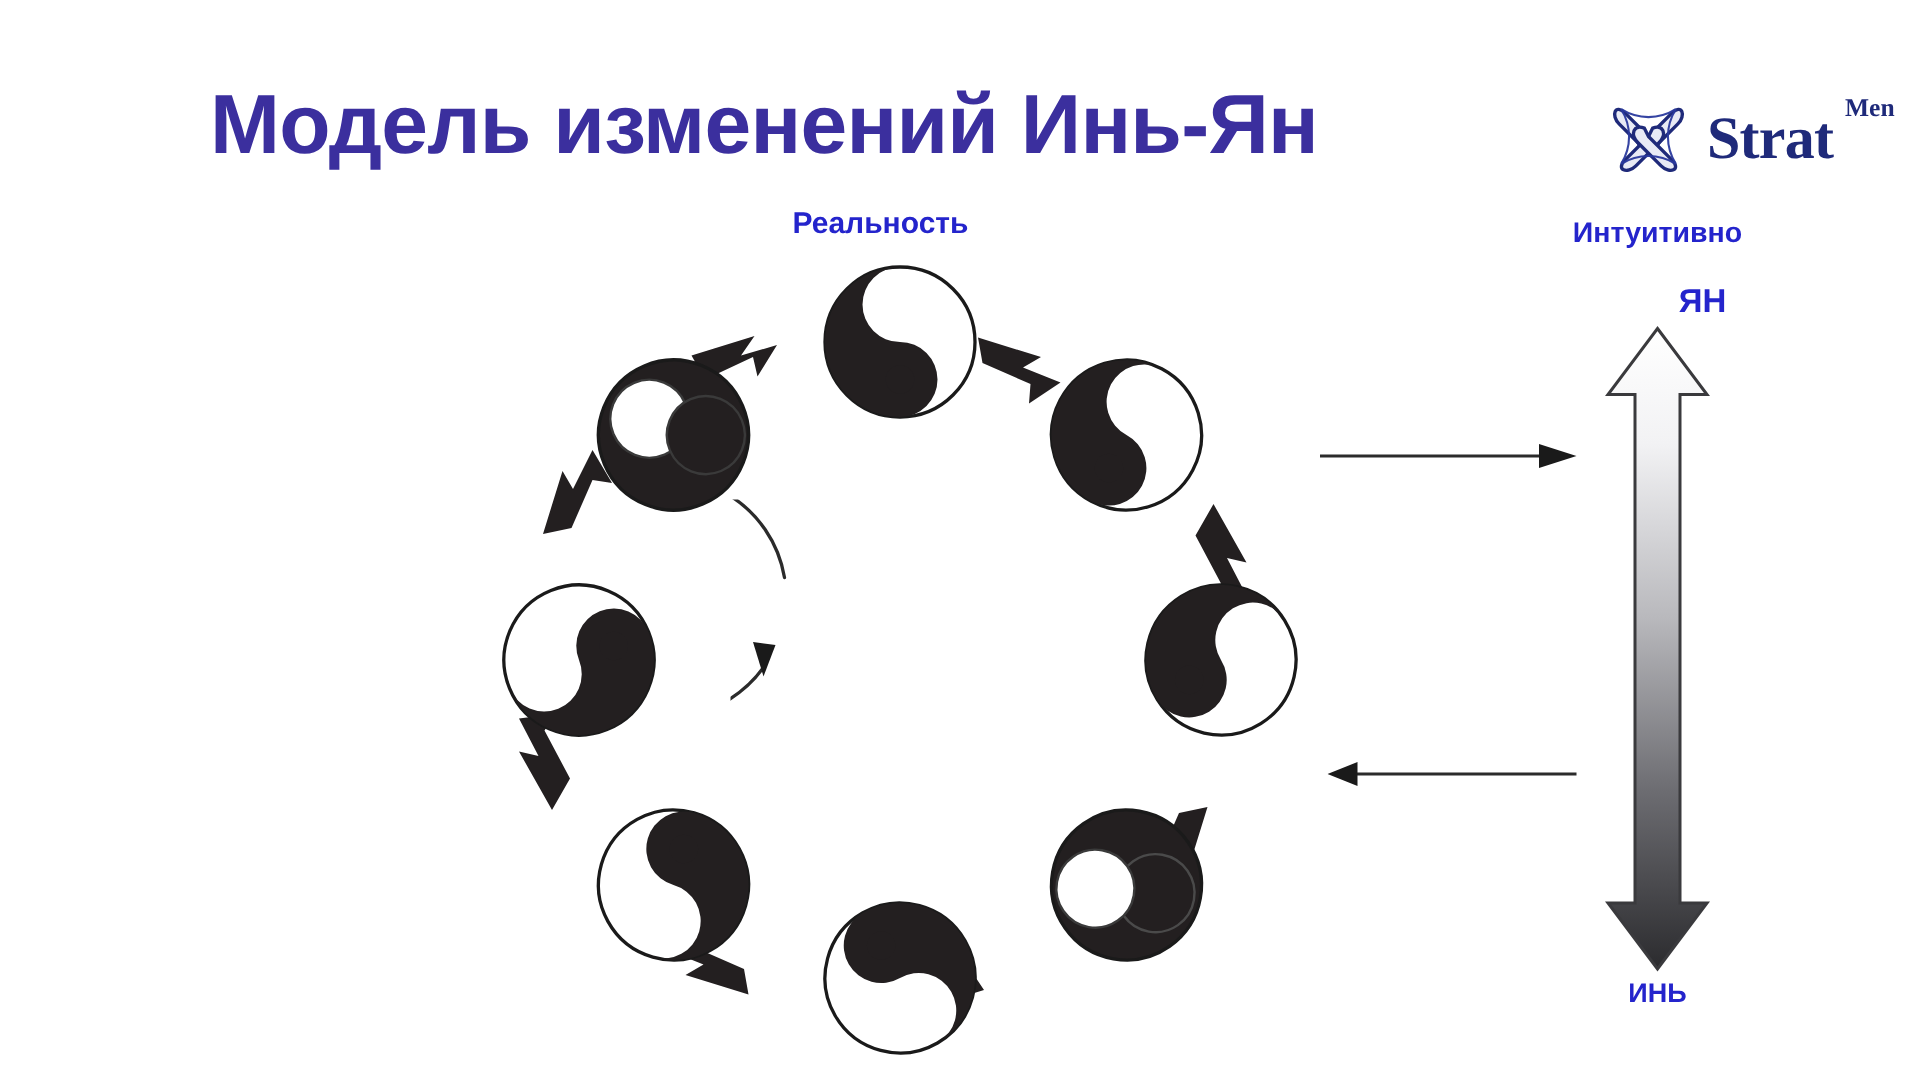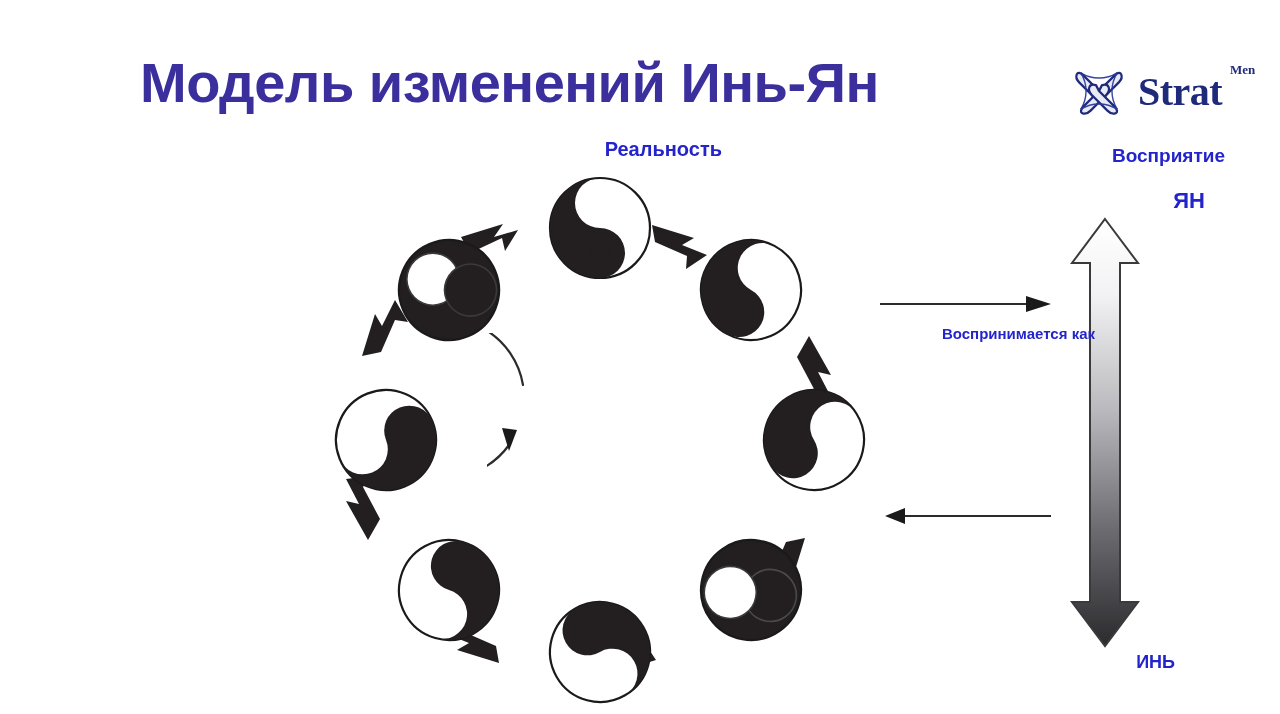--- a/index.html
+++ b/index.html
@@ -59,30 +59,30 @@
     font-size: 40px;
     font-weight: 700;
     color: #1f2a7a;
     letter-spacing: -0.5px;
   }
   #logo-sup {
     position: absolute;
     left: 168px;
     top: 8px;
     font-family: "Liberation Serif", serif;
-    font-size: 13px;
+    font-size: 17px;
     font-weight: 700;
     color: #1f2a7a;
   }
 
   
   .blue-label {
     color: #2424cc;
     font-weight: 700;
-    text-align: right;
+    text-align: center;
     white-space: nowrap;
   }
   .blue-label.multi { white-space: normal; line-height: 1.22; }
 
   #label-reality { left: 452px; top: 108px; width: 270px; font-size: 20px; }
   #label-perception { left: 985px; top: 115px; width: 240px; font-size: 19px; }
   #label-yang { left: 1065px; top: 158px; width: 140px; font-size: 22px; }
   #label-yin { left: 1035px; top: 622px; width: 140px; font-size: 18px; }
   #label-perceived-as { left: 855px; top: 295px; width: 240px; font-size: 15px; }
   #label-intuitive-as { left: 905px; top: 418px; width: 150px; font-size: 15px; }
@@ -201,41 +201,40 @@
   <svg class="abs" id="center-loop" viewBox="0 0 200 200">
     <path d="M22,112 A80,80 0 1,1 36,52" fill="none" stroke="#2b2b2b" stroke-width="2.2" stroke-linecap="round"></path>
     <path d="M22,118 L15,95 L30,97 Z" fill="#1a1a1a"></path>
   </svg>
 
   <div class="abs blue-label multi" id="label-impulse">
   </div>
 
   <div class="abs blue-label" id="label-reality">Реальность</div>
 
-  <div class="abs blue-label" id="label-perception">Восприятие</div>
+  <div class="abs blue-label" id="label-perception">Интуитивно</div>
   <div class="abs blue-label" id="label-yang">ЯН</div>
   <div class="abs blue-label" id="label-yin">ИНЬ</div>
 
   <svg class="abs" id="vert-arrow" viewBox="0 0 90 435">
     <defs>
       <linearGradient id="vgrad" x1="0" y1="0" x2="0" y2="1">
         <stop offset="0%" stop-color="#ffffff"></stop>
         <stop offset="18%" stop-color="#f2f2f4"></stop>
         <stop offset="45%" stop-color="#b9b9bd"></stop>
         <stop offset="72%" stop-color="#6d6d72"></stop>
         <stop offset="100%" stop-color="#2b2b2e"></stop>
       </linearGradient>
     </defs>
     <path d="M45,4 L78,48 L60,48 L60,387 L78,387 L45,431 L12,387 L30,387 L30,48 L12,48 Z" fill="url(#vgrad)" stroke="#3a3a3d" stroke-width="2"></path>
   </svg>
 
   <svg class="abs" id="arrow-right" viewBox="0 0 175 24">
     <line x1="2" y1="12" x2="150" y2="12" stroke="#2b2b2b" stroke-width="2"></line>
     <path d="M148,4 L173,12 L148,20 Z" fill="#1a1a1a"></path>
   </svg>
-  <div class="abs blue-label" id="label-perceived-as">Воспринимается как</div>
 
   <svg class="abs" id="arrow-left" viewBox="0 0 168 24">
     <line x1="18" y1="12" x2="166" y2="12" stroke="#2b2b2b" stroke-width="2"></line>
     <path d="M20,4 L0,12 L20,20 Z" fill="#1a1a1a"></path>
   </svg>
 
 </div>
 
 </body></html>

